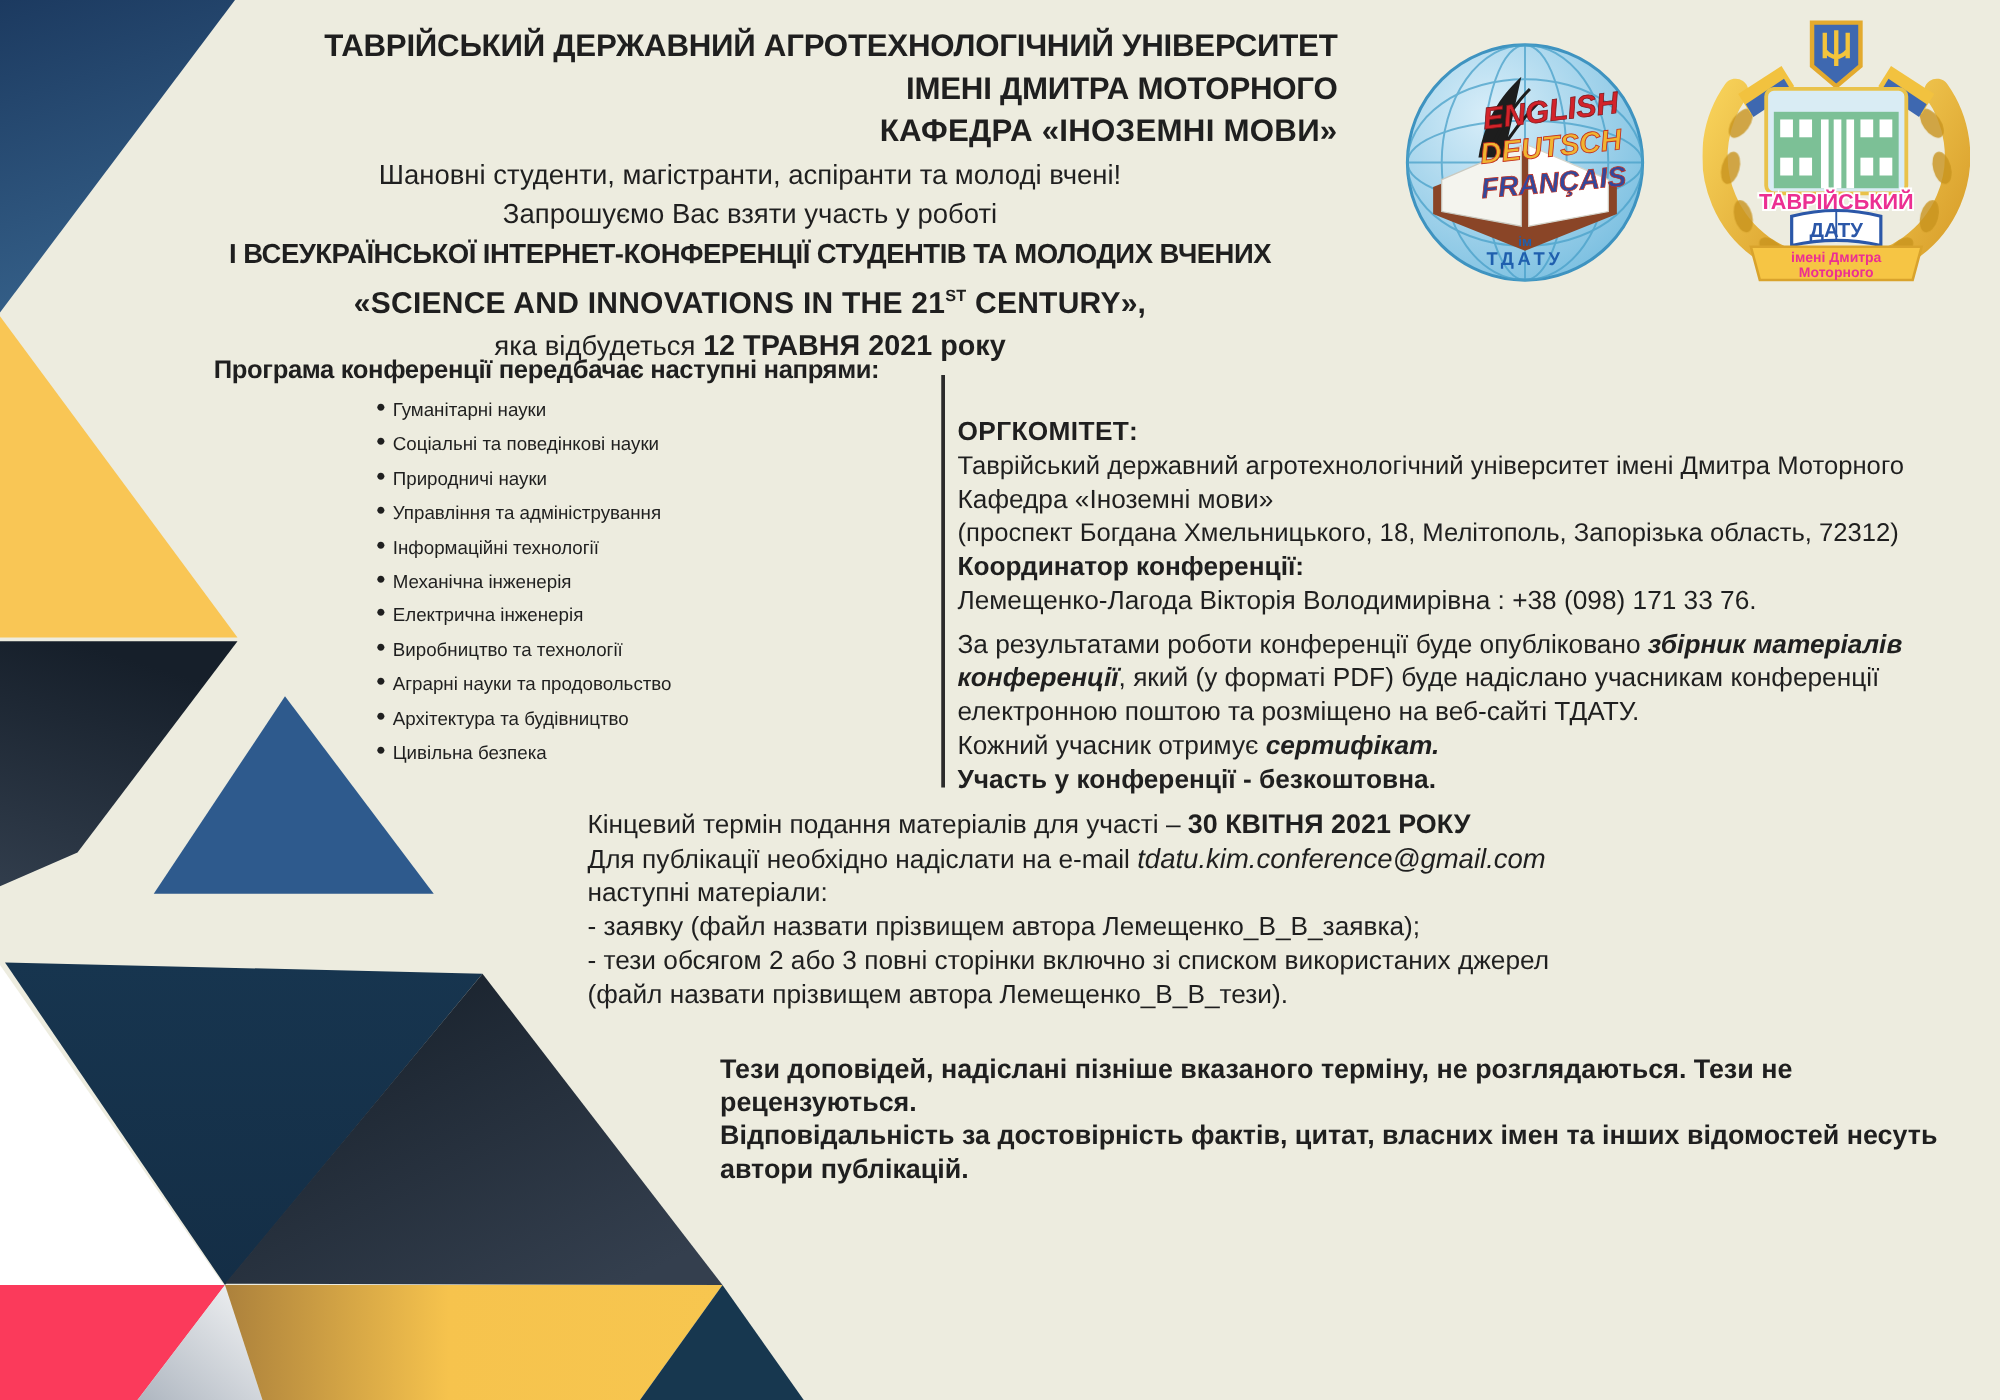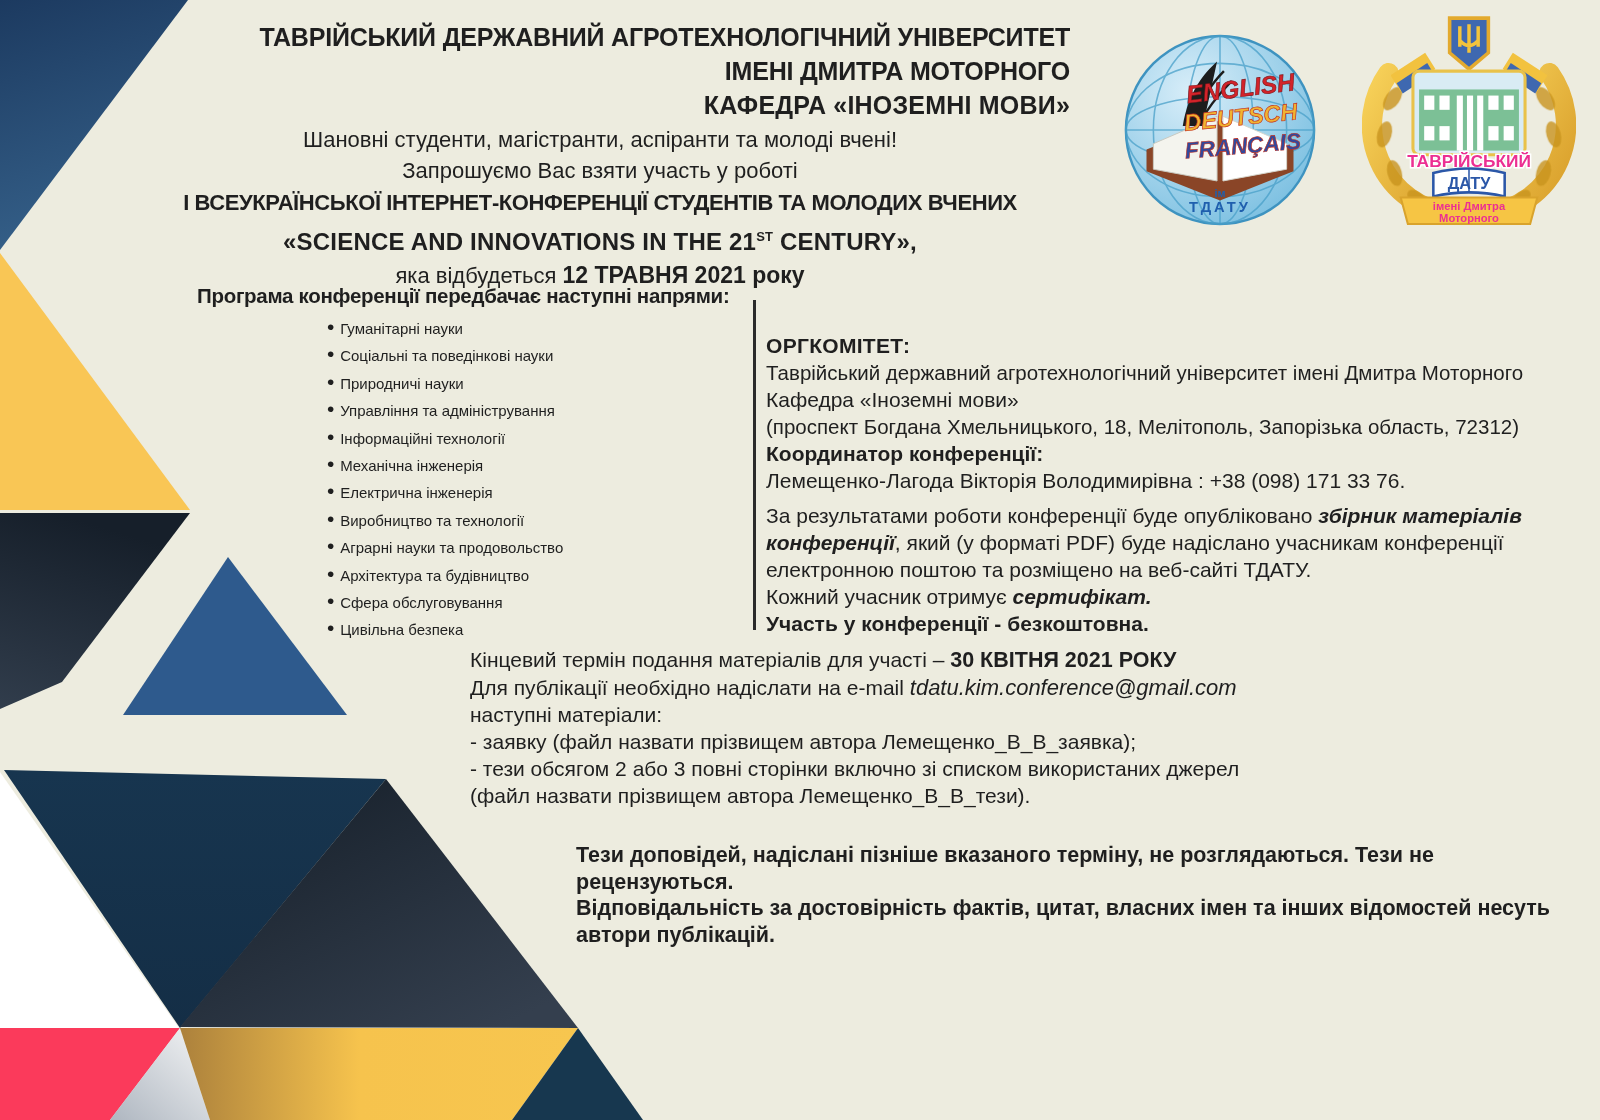--- a/index.html
+++ b/index.html
@@ -19,21 +19,21 @@
   
   #invite-block{left:140px;top:124px;width:920px;text-align:center;}
   .inv-line{font-size:22px;line-height:31px;}
   .conf-line{font-size:22px;line-height:33px;font-weight:600;letter-spacing:-0.4px;white-space:nowrap;}
   .title-line{font-size:24px;line-height:35px;font-weight:600;letter-spacing:0.2px;}
   .title-line sup{font-size:13px;}
   .date-line{font-size:22px;line-height:32px;}
   .date-line b{font-size:23px;}
 
   
-  #program-block{left:197px;top:284px;width:575px;}
+  #program-block{left:171px;top:284px;width:575px;}
   #program-heading{font-size:20.5px;font-weight:700;letter-spacing:-0.3px;white-space:nowrap;}
   #program-list{list-style:none;margin:6px 0 0 0;padding:0 0 0 130px;}
   #program-list li{font-size:15px;line-height:25.4px;white-space:nowrap;}
   #program-list li::before{content:"\2022\00a0";font-size:21px;}
 
   
   #divider{left:753px;top:300px;width:2.5px;height:330px;background:#2b2b2b;}
 
   
   #org-block{left:766px;top:300px;width:806px;font-size:21px;line-height:27px;margin-top:32px;}
@@ -121,21 +121,20 @@
     <li>Гуманітарні науки</li>
     <li>Соціальні та поведінкові науки</li>
     <li>Природничі науки</li>
     <li>Управління та адміністрування</li>
     <li>Інформаційні технології</li>
     <li>Механічна інженерія</li>
     <li>Електрична інженерія</li>
     <li>Виробництво та технології</li>
     <li>Аграрні науки та продовольство</li>
     <li>Архітектура та будівництво</li>
-    <li>Сфера обслуговування</li>
     <li>Цивільна безпека</li>
   </ul>
 </div>
 
 <div class="layer" id="divider"></div>
 
 <div class="layer" id="org-block">
   <div class="caps">ОРГКОМІТЕТ:</div>
   <div class="nowrap">Таврійський державний агротехнологічний університет імені Дмитра Моторного</div>
   <div>Кафедра «Іноземні мови»</div>

